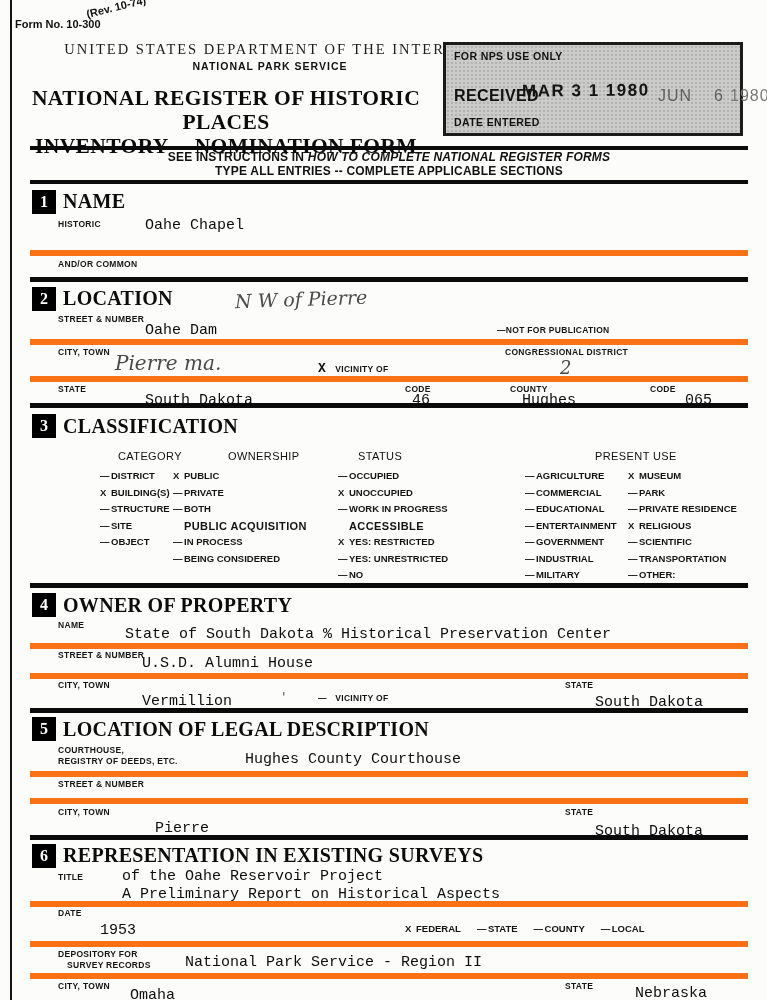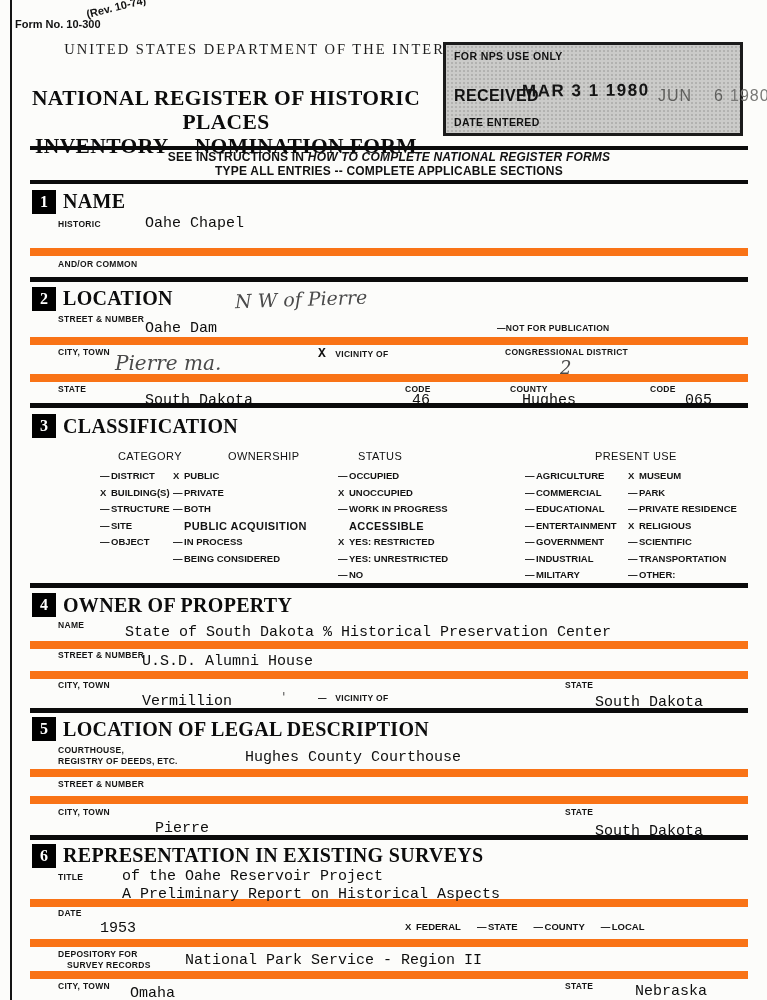--- a/index.html
+++ b/index.html
@@ -53,21 +53,21 @@
   .section { position:absolute; left:30px; width:718px; overflow:hidden; }
   .sec-bar { border-top:5px solid #0b0b0b; }
   .sec-head { display:flex; align-items:center; padding-top:5px; height:34px; }
   .badge { width:24px; height:24px; background:#000; color:#fff; flex:0 0 24px;
            font-family:"Liberation Serif", serif; font-weight:bold; font-size:16px;
            display:flex; align-items:center; justify-content:center; margin-left:2px; }
   .sec-title { font-family:"Liberation Serif", serif; font-weight:bold; font-size:20px;
                letter-spacing:0.3px; margin-left:7px; white-space:nowrap; color:#0c0c0c; }
 
   .row { position:relative; }
-  .uline { border-bottom:8px solid #f97316; }
+  .uline { border-bottom:6px solid #f97316; }
   .lab { position:absolute; font-size:8.5px; font-weight:bold; letter-spacing:0.3px; white-space:nowrap; color:#151515; }
   .val { position:absolute; font-family:"Liberation Mono", monospace; font-size:15px;
          white-space:nowrap; color:#0e0e0e; }
   .hw  { font-family:"DejaVu Serif", serif; font-style:italic; color:#4a4a4a; white-space:nowrap; }
 
   .ckrow { white-space:nowrap; font-size:9.5px; font-weight:bold; line-height:16.5px; color:#131313; }
   .ckrow .mk { display:inline-block; min-width:11px; font-weight:bold; }
   .ckrow.subhead { font-size:11px; letter-spacing:0.4px; }
   .colhead { position:absolute; font-size:11px; font-weight:normal; letter-spacing:0.4px; white-space:nowrap; }
   .ckcol { position:absolute; }
@@ -77,20 +77,21 @@
 </style>
 </head>
 <body>
 
 <div class="page">
   <div class="left-rule"></div>
 
   <div class="form-no">Form No. 10-300</div>
   <div class="rev-note">(Rev. 10-74)</div>
   <div class="dept">UNITED STATES DEPARTMENT OF THE INTERIOR</div>
+  <div class="agency">NATIONAL PARK SERVICE</div>
   <div class="big-title">
     <div>NATIONAL REGISTER OF HISTORIC PLACES</div>
     <div>INVENTORY -- NOMINATION FORM</div>
   </div>
 
   <div class="nps-box">
     <div class="nps-title">FOR NPS USE ONLY</div>
     <div class="nps-received-label">RECEIVED</div>
     <div class="stamp-received">MAR 3 1 1980</div>
     <div class="stamp-entered">
@@ -125,21 +126,21 @@
       <div class="hw" style="font-size:19px; margin-left:62px; transform:rotate(-2deg);">N W  of Pierre</div>
     </div>
     <div class="row uline" style="height:33px;">
       <div class="lab" style="left:28px; top:2px;">STREET &amp; NUMBER</div>
       <div class="val" style="left:115px; bottom:0;">Oahe Dam</div>
       <div class="lab" style="left:467px; bottom:4px;">—NOT FOR PUBLICATION</div>
     </div>
     <div class="row uline" style="height:37px;">
       <div class="lab" style="left:28px; top:2px;">CITY, TOWN</div>
       <div class="hw" style="position:absolute; left:85px; top:6px; font-size:20px;">Pierre  ma.</div>
-      <div style="position:absolute; left:288px; bottom:13px; white-space:nowrap;">
+      <div style="position:absolute; left:288px; bottom:0; white-space:nowrap;">
         <span class="val" style="position:static; font-size:13px; font-weight:bold;">X</span>
         <span class="lab" style="position:static; margin-left:5px;">VICINITY OF</span>
       </div>
       <div class="lab" style="left:475px; top:2px;">CONGRESSIONAL DISTRICT</div>
       <div class="hw" style="position:absolute; left:530px; top:12px; font-size:18px;">2</div>
     </div>
     <div class="row" style="height:29px;">
       <div class="lab" style="left:28px; top:2px;">STATE</div>
       <div class="val" style="left:115px; bottom:2px;">South Dakota</div>
       <div class="lab" style="left:375px; top:2px;">CODE</div>

